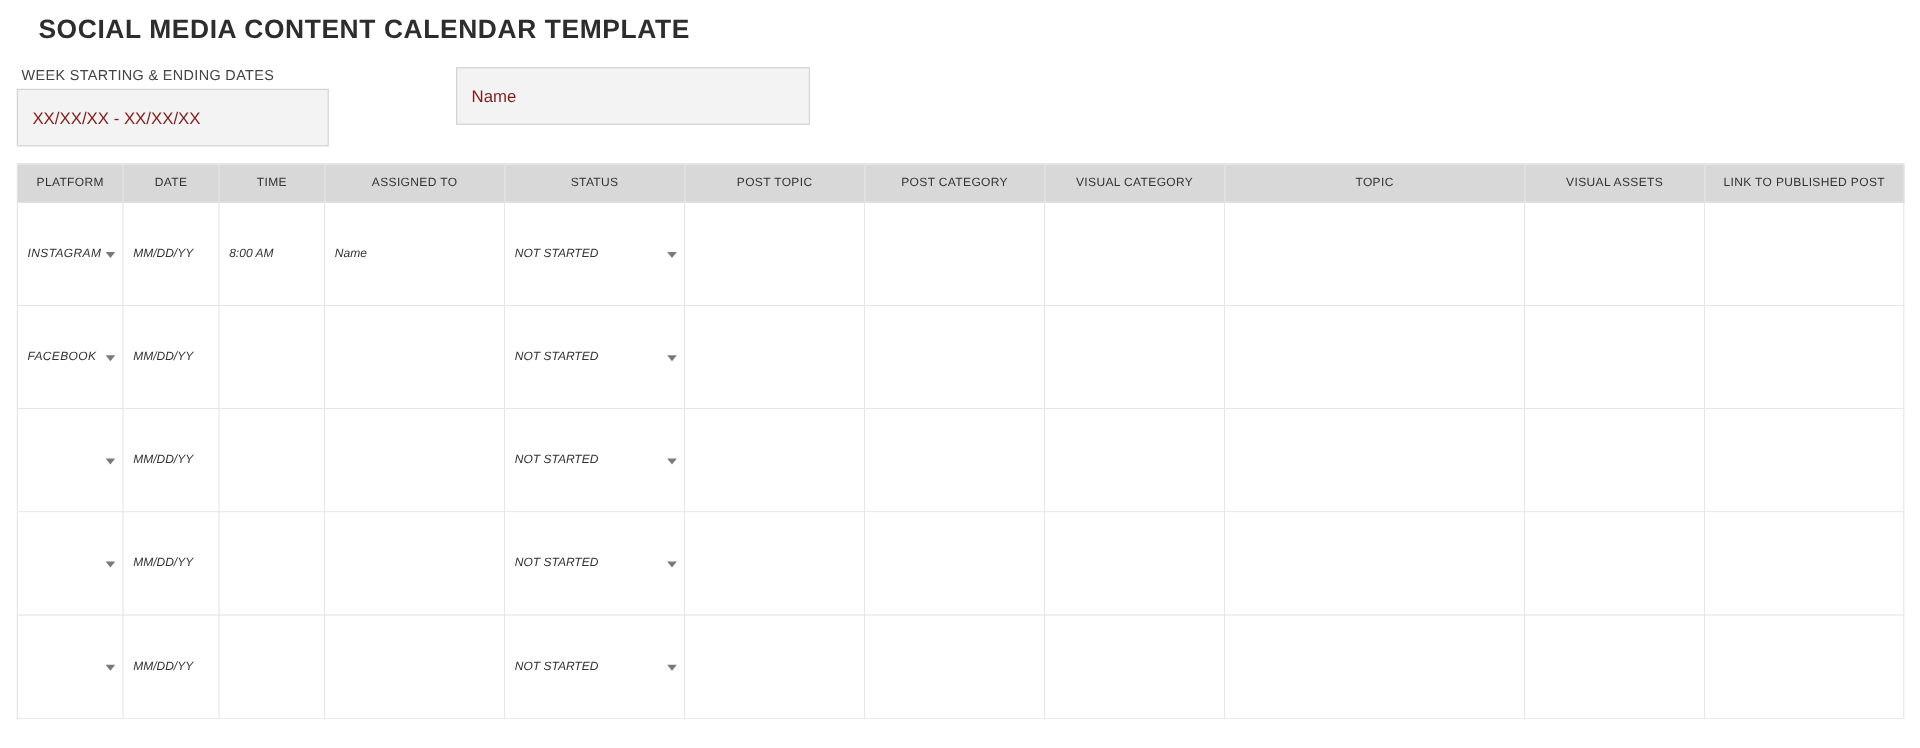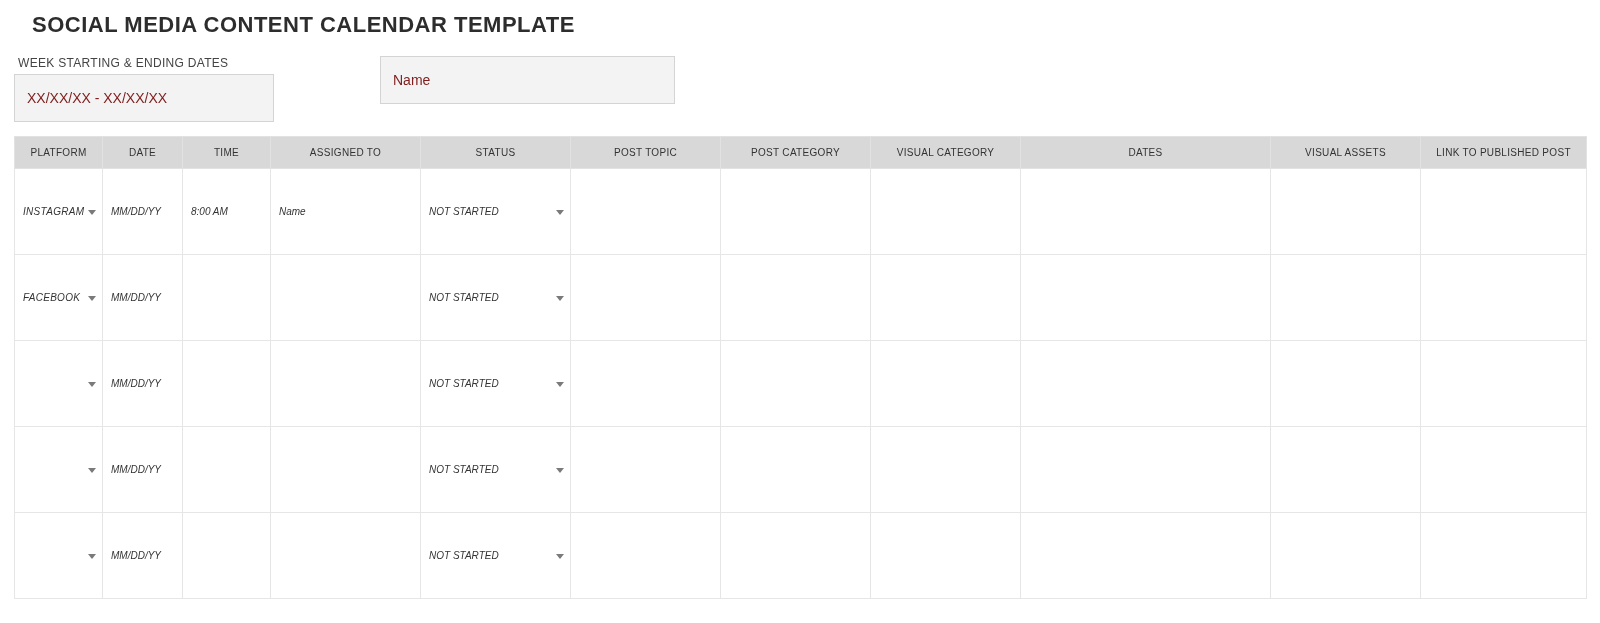--- a/index.html
+++ b/index.html
@@ -150,21 +150,21 @@
   <thead>
     <tr>
       <th>PLATFORM</th>
       <th>DATE</th>
       <th>TIME</th>
       <th>ASSIGNED TO</th>
       <th>STATUS</th>
       <th>POST TOPIC</th>
       <th>POST CATEGORY</th>
       <th>VISUAL CATEGORY</th>
-      <th>DATES</th>
+      <th>TOPIC</th>
       <th>VISUAL ASSETS</th>
       <th>LINK TO PUBLISHED POST</th>
     </tr>
   </thead>
   <tbody id="rows">
       <tr>
         <td class="platform-cell plat-instagram"><span>INSTAGRAM</span><span class="dd-caret"></span></td>
         <td class="center"><span>MM/DD/YY</span></td>
         <td><span>8:00 AM</span></td>
         <td><span>Name</span></td>

